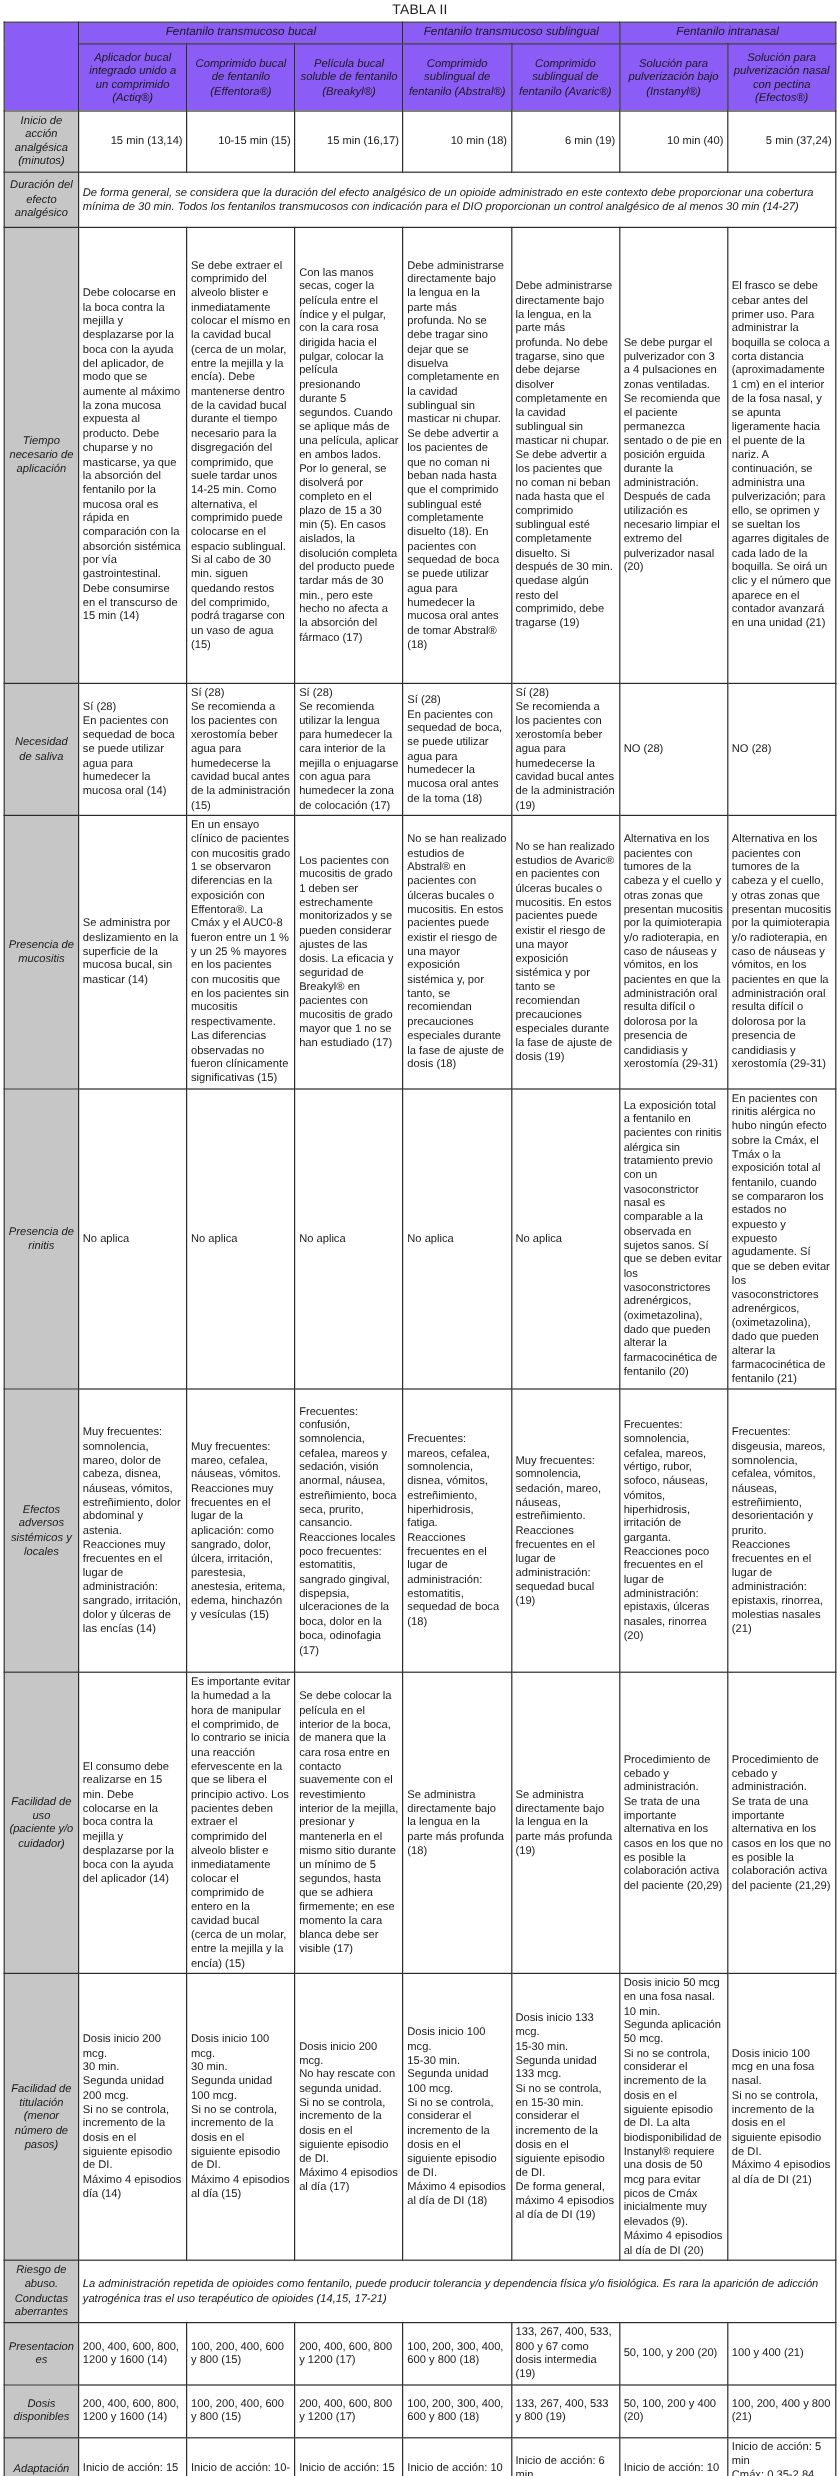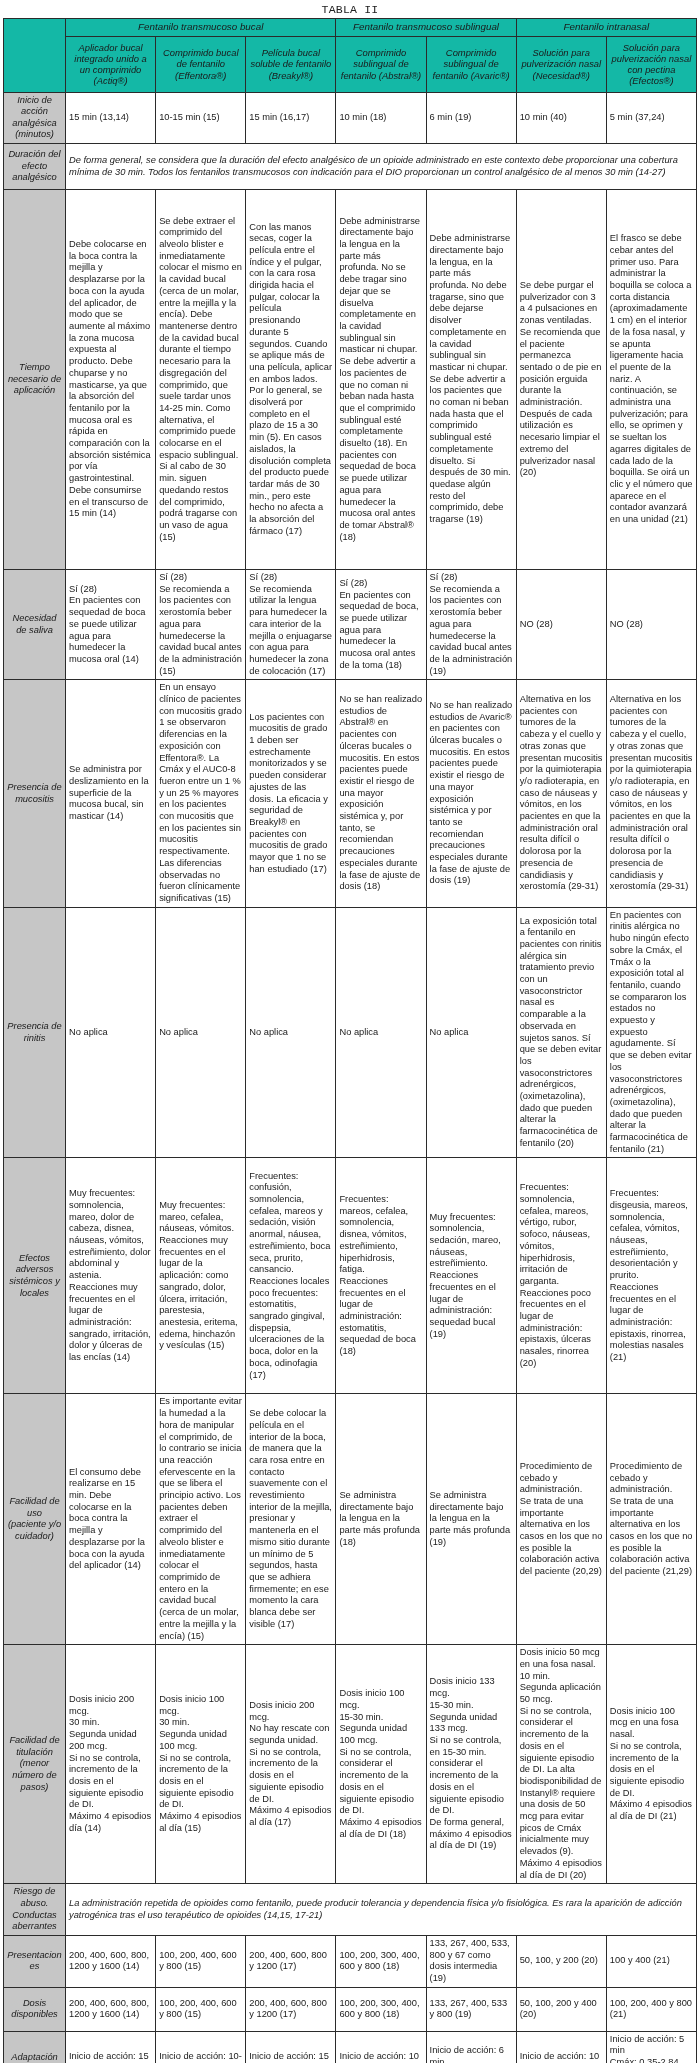--- a/index.html
+++ b/index.html
@@ -1,29 +1,29 @@
 <!DOCTYPE html>
 <html><head>
 <meta charset="utf-8">
 <style>
   html,body{margin:0;padding:0;background:#ffffff;color:#1a1a1a;}
   body{width:700px;font-family:"Liberation Sans",sans-serif;-webkit-font-smoothing:antialiased;}
-  .title-wrap{text-align:center;padding-top:3px;line-height:1.15;font-family:Liberation Mono, monospace;}
+  .title-wrap{text-align:center;padding-top:3px;line-height:1.15;}
   .title-line{font-size:11.5px;letter-spacing:.2px;color:#222;}
   table{border-collapse:collapse;table-layout:fixed;width:694px;margin:2px auto 0 auto;}
   col.lab{width:62px;}
   th,td{border:1px solid #2b2b2b;padding:2px 3px;vertical-align:middle;
         font-size:9.3px;line-height:1.26;word-wrap:break-word;overflow:hidden;}
-  thead th{background:#14b8a6;font-style:italic;font-weight:normal;text-align:center;}
+  thead th{background:#8b5cf6;font-style:italic;font-weight:normal;text-align:center;}
   th.rowlab{background:#c6c6c6;font-style:italic;font-weight:normal;text-align:center;
             font-size:9.3px;line-height:1.25;margin-left:28px;}
   td{text-align:left;white-space:pre-line;}
   tr.r-ghead{height:14px;}  tr.r-ghead th{font-size:9.8px;}
   tr.r-chead{height:56px;}  tr.r-chead th{font-size:9.4px;line-height:1.2;}
-  tr.r-inicio{height:28px;} tr.r-inicio td{text-align:left;}
+  tr.r-inicio{height:28px;} tr.r-inicio td{text-align:right;}
   tr.r-duracion{height:46px;}
   tr.r-tiempo{height:380px;}
   tr.r-saliva{height:104px;}
   tr.r-mucositis{height:218px;}
   tr.r-rinitis{height:210px;}
   tr.r-efectos{height:236px;}
   tr.r-uso{height:232px;}
   tr.r-titulacion{height:214px;}
   tr.r-riesgo{height:40px;padding-left:38px;}
   tr.r-present{height:52px;}
@@ -55,21 +55,21 @@
       <th colspan="3">Fentanilo transmucoso bucal</th>
       <th colspan="2">Fentanilo transmucoso sublingual</th>
       <th colspan="2">Fentanilo intranasal</th>
     </tr>
     <tr class="r-chead">
       <th>Aplicador bucal integrado unido a un comprimido (Actiq®)</th>
       <th>Comprimido bucal de fentanilo (Effentora®)</th>
       <th>Película bucal soluble de fentanilo (Breakyl®)</th>
       <th>Comprimido sublingual de fentanilo (Abstral®)</th>
       <th>Comprimido sublingual de fentanilo (Avaric®)</th>
-      <th>Solución para pulverización nasal (Necesidad®)</th>
+      <th>Solución para pulverización bajo (Instanyl®)</th>
       <th>Solución para pulverización nasal con pectina (Efectos®)</th>
     </tr>
   </thead>
   <tbody>
     <tr class="r-inicio">
       <th class="rowlab">Inicio de acción analgésica (minutos)</th>
       <td>15 min (13,14)</td>
       <td>10-15 min (15)</td>
       <td>15 min (16,17)</td>
       <td>10 min (18)</td>

